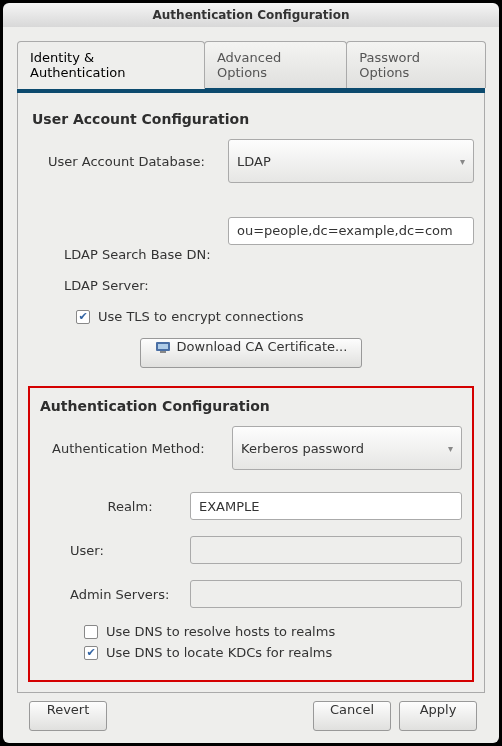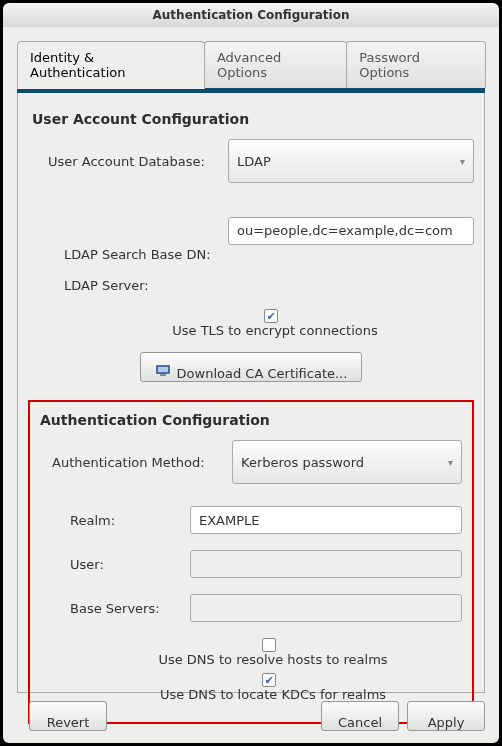--- a/index.html
+++ b/index.html
@@ -12,27 +12,27 @@
 .tab.active { background: #eeeeec; border-bottom: 1px solid #eeeeec; margin-bottom: -1px; color: #000; position: relative; z-index: 2; }
 .pane { border: 1px solid #aaa; border-top: none; padding: 12px 10px 10px 10px; height: 600px; }
 .section-title { font-weight: bold; font-size: 14px; color: #2e2e2e; margin: 6px 0 12px 4px; }
 .form-row { display: flex; align-items: center; margin: 8px 0 16px 0; }
 .label { font-size: 13px; color: #333; text-align: left; padding-left: 20px; }
 .label.sm { padding-left: 36px; }
 .select { flex: 1; height: 44px; border: 1px solid #aaa; border-radius: 3px; background: linear-gradient(to bottom, #fdfdfd, #e6e6e4); font-size: 13px; padding: 0 8px; display: flex; align-items: center; justify-content: space-between; cursor: pointer; color: #333; }
 .select .arrow { color: #888; font-size: 10px; }
 .input { flex: 1; height: 28px; border: 1px solid #aaa; border-radius: 3px; background: #fff; font-size: 13px; padding: 0 8px; color: #333; }
 .input[readonly] { background: #eeeeec; }
-.check-row { display: flex; align-items: center; margin: 6px 0 6px 48px; font-size: 13px; color: #333; flex-direction: column; }
+.check-row { display: flex; align-items: center; margin: 6px 0 6px 48px; font-size: 13px; color: #333; }
 .check { width: 14px; height: 14px; border: 1px solid #888; border-radius: 2px; background: #fff; margin-right: 8px; display: flex; align-items: center; justify-content: center; font-size: 11px; color: #3465a4; font-weight: bold; }
 .check.checked::before { content: "✔"; }
-.btn { height: 30px; padding: 0 14px; border: 1px solid #999; border-radius: 3px; background: linear-gradient(to bottom, #fdfdfd, #e0e0de); font-size: 13px; color: #333; cursor: pointer; display: inline-flex; align-items: flex-end; gap: 6px; }
+.btn { height: 30px; padding: 0 14px; border: 1px solid #999; border-radius: 3px; background: linear-gradient(to bottom, #fdfdfd, #e0e0de); font-size: 13px; color: #333; cursor: pointer; display: inline-flex; align-items: flex-start; gap: 6px; }
 .center-row { display: flex; justify-content: center; margin: 14px 0 10px 0; }
 .highlight { border: 2px solid #d40000; padding: 8px 10px 14px 10px; margin-top: 18px; }
-.button-bar { position: absolute; bottom: 12px; left: 14px; right: 14px; display: flex; justify-content: space-between; padding-left: 12px; }
+.button-bar { position: absolute; bottom: 12px; left: 14px; right: 22px; display: flex; justify-content: space-between; padding-left: 12px; }
 .right-btns { display: flex; gap: 8px; }
 .btn-bar { width: 78px; justify-content: center; }
 svg { width: 16px; height: 16px; }
 </style>
 </head>
 <body>
 
 <div class="window">
   <div class="titlebar">
     <span>Authentication Configuration</span>
@@ -88,31 +88,31 @@
 
         <div class="form-row">
           <div class="label" style="width:192px;padding-left:12px;">Authentication Method:</div>
           <div class="select">
             <span>Kerberos password</span>
             <span class="arrow">▾</span>
           </div>
         </div>
 
         <div class="form-row" style="margin-top:22px;">
-          <div class="label" style="width:150px;padding-left:30px;">Realm:</div>
+          <div class="label" style="width:150px;padding-left:30px;text-align:center;">Realm:</div>
           <input class="input" value="EXAMPLE" style="">
         </div>
 
         <div class="form-row">
           <div class="label" style="width:150px;padding-left:30px;">User:</div>
           <input class="input" readonly="" value="" style="">
         </div>
 
         <div class="form-row">
-          <div class="label" style="width:150px;padding-left:30px;">Base Servers:</div>
+          <div class="label" style="width:150px;padding-left:30px;">Admin Servers:</div>
           <input class="input" readonly="" value="" style="">
         </div>
 
         <div class="check-row" style="margin-left:44px;">
           <div class="check"></div>
           <span>Use DNS to resolve hosts to realms</span>
         </div>
 
         <div class="check-row" style="margin-left:44px;margin-top:0;">
           <div class="check checked"></div>

